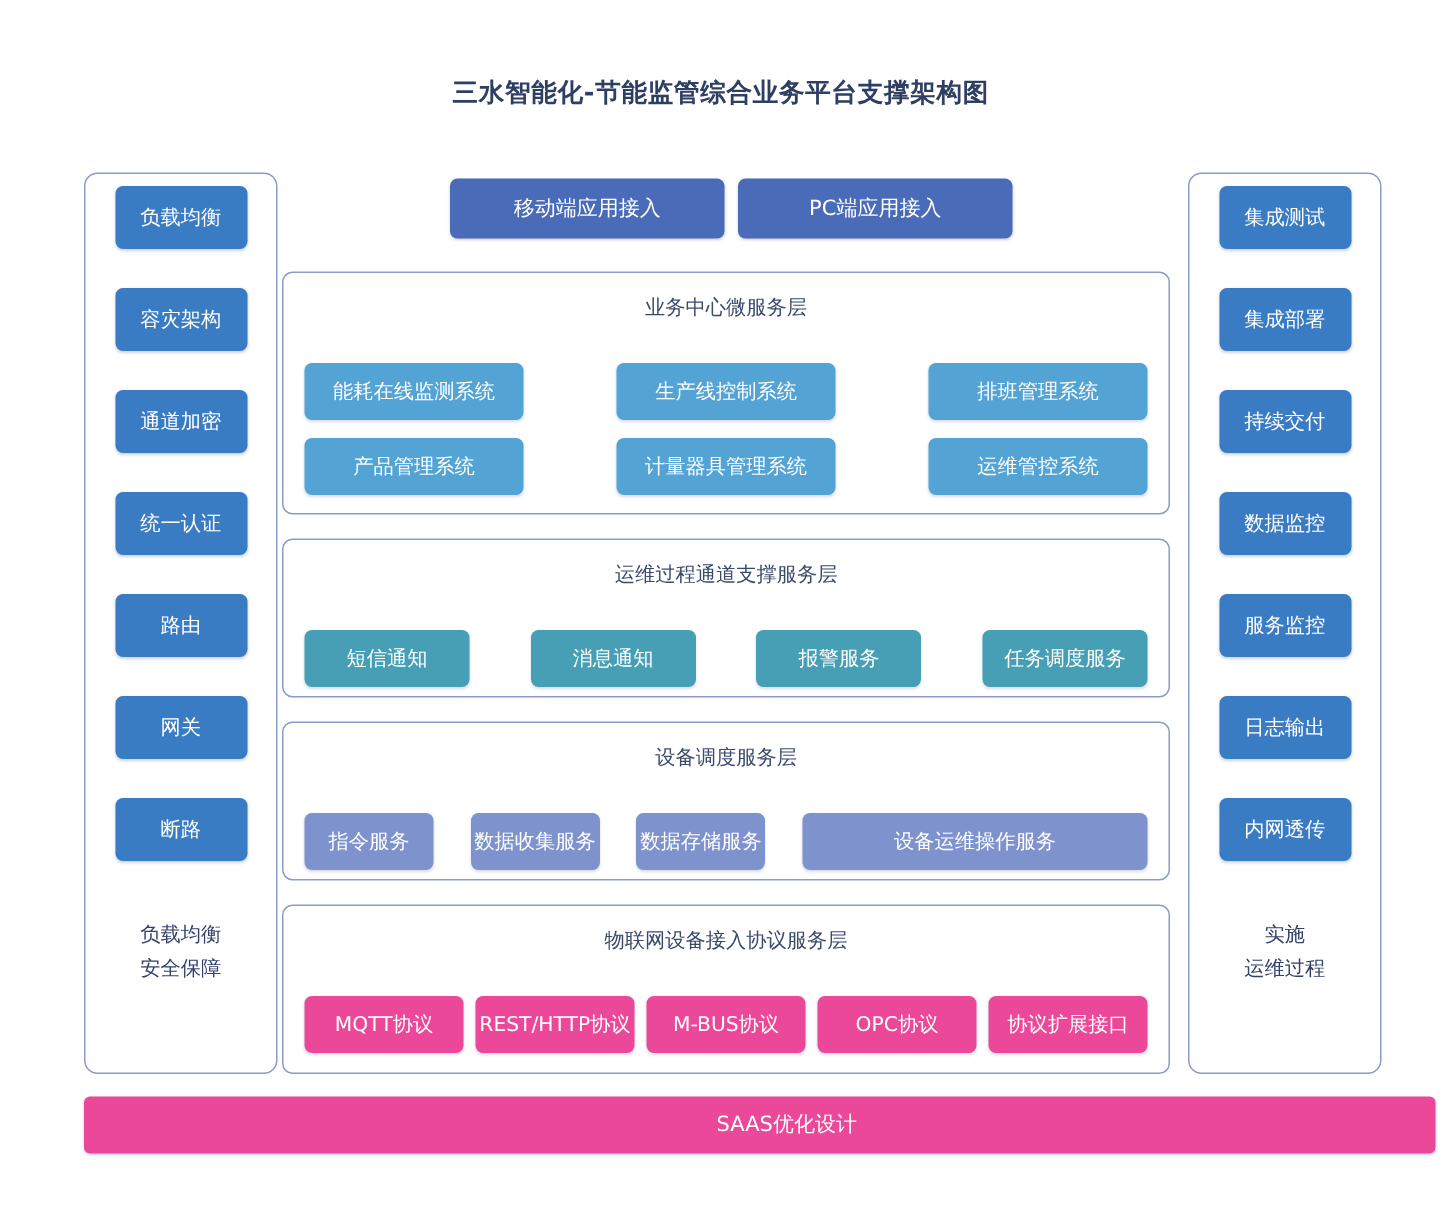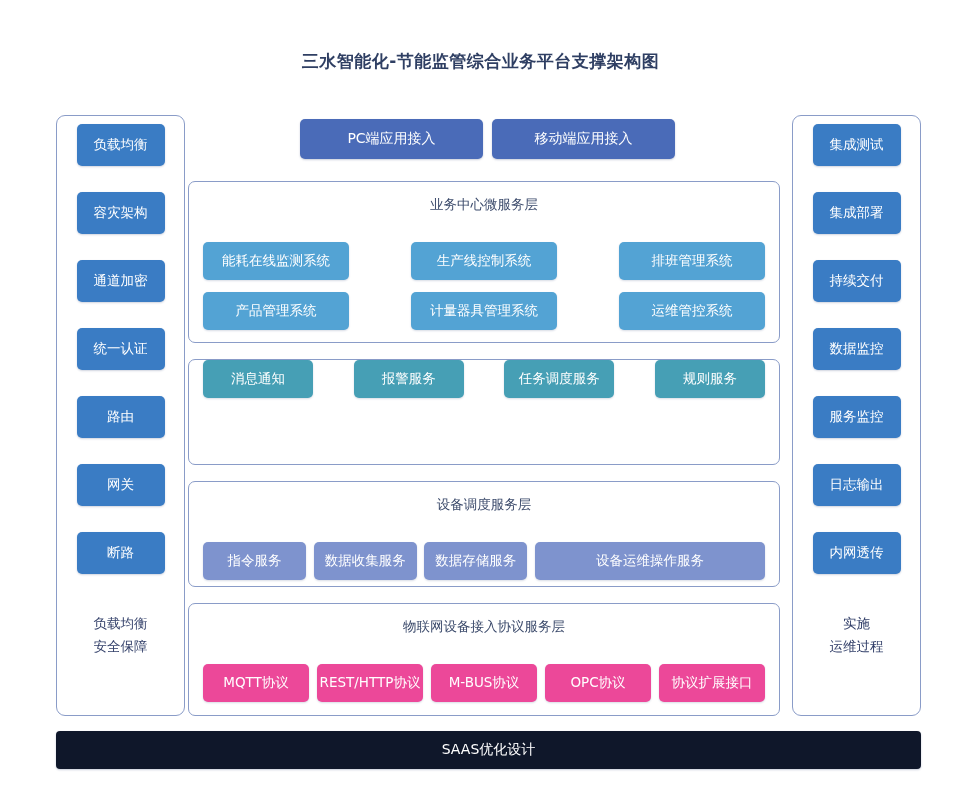--- a/index.html
+++ b/index.html
@@ -137,42 +137,43 @@
   #layer-business { top: 181px; height: 162px; }
   #layer-business .cell { width: 146px; background: #53a3d4; }
 
   
   #layer-ops { top: 359px; height: 106px; }
   #layer-ops .cell { width: 110px; background: #469fb5; }
 
   
   #layer-device { top: 481px; height: 106px; }
   #layer-device .cell { background: #7e93ce; }
-  #layer-device .cell.w-narrow { width: 103px; }
+  #layer-device .cell.w-narrow { width: 86px; }
   #layer-device .cell.w-wide   { width: 230px; }
 
   
   #layer-protocol { top: 603px; height: 113px; }
   #layer-protocol .cell { width: 106px; background: #ec4899; }
 
   
   .bottom-bar {
     position: absolute;
     left: 56px;
     top: 731px;
     width: 865px;
     height: 38px;
-    background: #0f172a;
+    background: #ec4899;
     border-radius: 4px;
     color: #ffffff;
     font-size: 14px;
     display: flex;
     align-items: center;
     justify-content: center;
     box-shadow: 0 1px 2px rgba(40,60,110,0.25);
+    padding-left: 36px;
   }
 </style>
 </head>
 <body>
 
 <div class="page">
 
   <div class="diagram-title">三水智能化-节能监管综合业务平台支撑架构图</div>
 
   <div class="side-col left">
@@ -197,44 +198,45 @@
     <div class="side-btn">服务监控</div>
     <div class="side-btn">日志输出</div>
     <div class="side-btn">内网透传</div>
     <div class="side-footer">
       <div>实施</div>
       <div>运维过程</div>
     </div>
   </div>
 
   <div class="top-access">
+    <div class="access-btn">移动端应用接入</div>
     <div class="access-btn">PC端应用接入</div>
-    <div class="access-btn">移动端应用接入</div>
   </div>
 
   <div class="layer" id="layer-business">
     <div class="layer-title">业务中心微服务层</div>
     <div class="row">
       <div class="cell">能耗在线监测系统</div>
       <div class="cell">生产线控制系统</div>
       <div class="cell">排班管理系统</div>
     </div>
     <div class="row">
       <div class="cell">产品管理系统</div>
       <div class="cell">计量器具管理系统</div>
       <div class="cell">运维管控系统</div>
     </div>
   </div>
 
   <div class="layer" id="layer-ops">
-    <div class="row">
+    <div class="layer-title">运维过程通道支撑服务层</div>
+    <div class="row">
+      <div class="cell">短信通知</div>
       <div class="cell">消息通知</div>
       <div class="cell">报警服务</div>
       <div class="cell">任务调度服务</div>
-      <div class="cell">规则服务</div>
     </div>
   </div>
 
   <div class="layer" id="layer-device">
     <div class="layer-title">设备调度服务层</div>
     <div class="row">
       <div class="cell w-narrow">指令服务</div>
       <div class="cell w-narrow">数据收集服务</div>
       <div class="cell w-narrow">数据存储服务</div>
       <div class="cell w-wide">设备运维操作服务</div>

